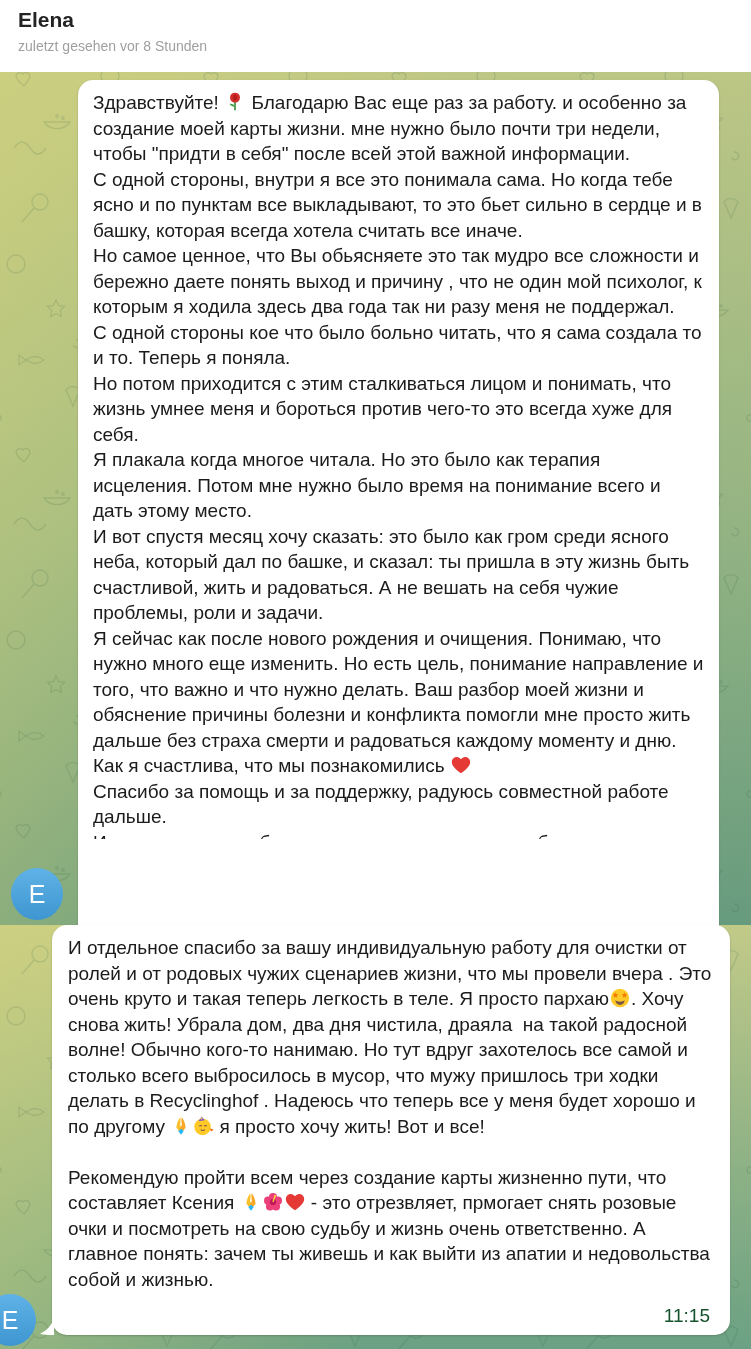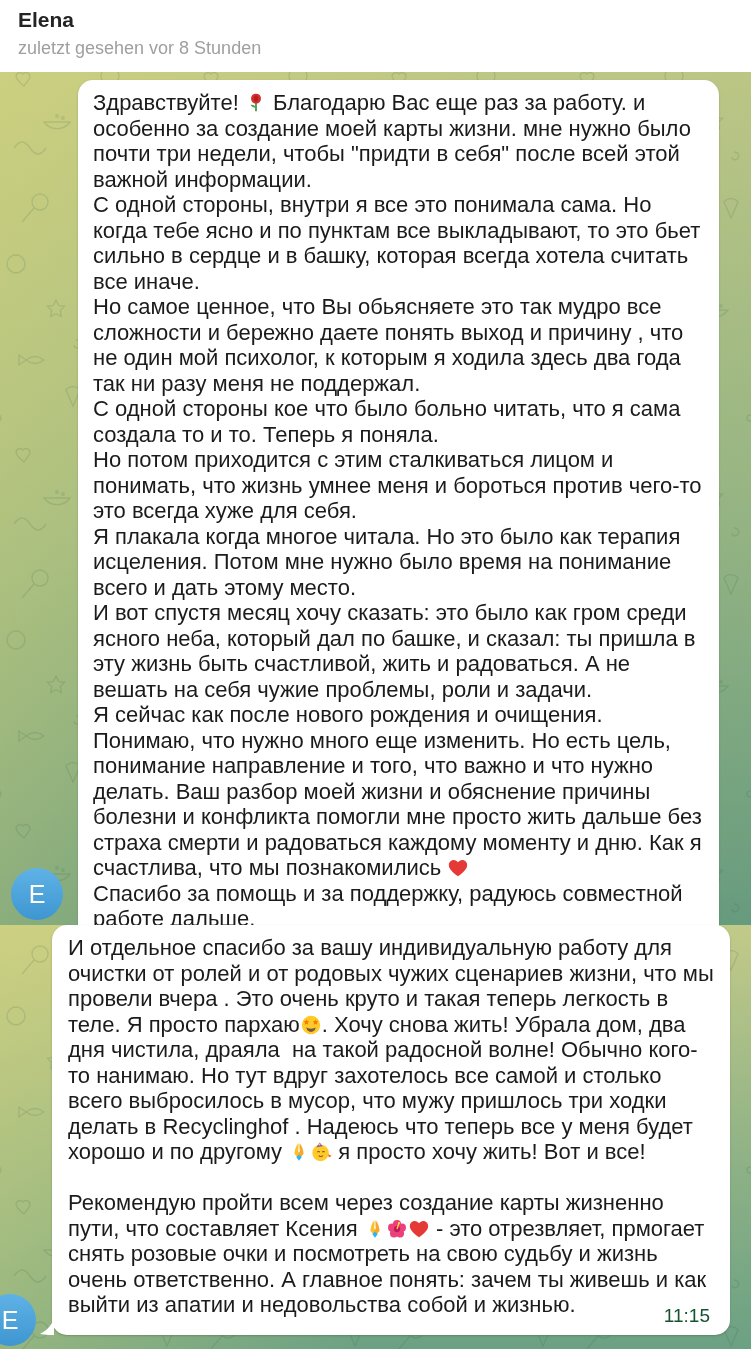--- a/index.html
+++ b/index.html
@@ -2,40 +2,40 @@
 <html><head>
 <meta charset="utf-8">
 <style>
   html,body{margin:0;padding:0;background:#e8e8e8;}
   #app{position:relative;width:751px;height:1349px;overflow:hidden;background:#fff;
        font-family:"Liberation Sans","DejaVu Sans",sans-serif;}
 
   
   .header{position:absolute;top:0;left:0;width:641px;height:72px;background:#ffffff;z-index:6;}
   .header .title{position:absolute;left:18px;top:8px;font-size:21px;font-weight:bold;color:#232323;}
-  .header .status{position:absolute;left:18px;top:38px;font-size:18px;color:#9f9f9f;}
+  .header .status{position:absolute;left:18px;top:38px;font-size:14px;color:#9f9f9f;}
 
   
   .chat{position:absolute;top:72px;left:0;width:751px;height:1277px;overflow:hidden;}
   .bg1{position:absolute;top:0;left:0;width:751px;height:853px;
        background-image:linear-gradient(105deg, rgba(216,214,122,.55), rgba(216,214,122,0) 55%),
                         linear-gradient(to bottom, #bcc685 0%, #95b483 52%, #679b7e 100%);}
   .bg2{position:absolute;top:853px;left:0;width:751px;height:424px;
        background-image:linear-gradient(105deg, rgba(216,214,122,.5), rgba(216,214,122,0) 55%),
                         linear-gradient(to bottom, #c2ca88 0%, #8fb286 55%, #6ba183 100%);}
   .doodles{position:absolute;top:0;left:0;z-index:1;}
 
   
   .bubble{position:absolute;background:#ffffff;box-sizing:border-box;
           box-shadow:0 1px 2px rgba(62,84,62,.35);}
   .b1{left:78px;top:8px;width:641px;height:860px;padding:10px 15px;
       border-radius:15px 15px 4px 4px;overflow:hidden;z-index:2;}
   .b2{left:52px;top:853px;width:678px;height:410px;padding:10px 16px;
       border-radius:15px;z-index:3;}
-  .msg{font-size:22px;line-height:25.5px;color:#1b1b1b;white-space:pre-wrap;word-wrap:break-word;}
+  .msg{font-size:19px;line-height:25.5px;color:#1b1b1b;white-space:pre-wrap;word-wrap:break-word;}
   .clipped{height:9px;overflow:hidden;}
   .time{position:absolute;right:20px;bottom:8px;font-size:19px;color:#14532d;}
   .tail2{position:absolute;left:-12px;bottom:0;z-index:3;}
 
   
   .avatar{position:absolute;width:52px;height:52px;border-radius:50%;z-index:4;
           background:linear-gradient(180deg,#5fb2e6,#3e96d1);
           display:flex;align-items:center;justify-content:center;}
   .avatar span{color:#ffffff;font-size:25px;font-weight:500;}
   .av1{left:11px;top:796px;}

